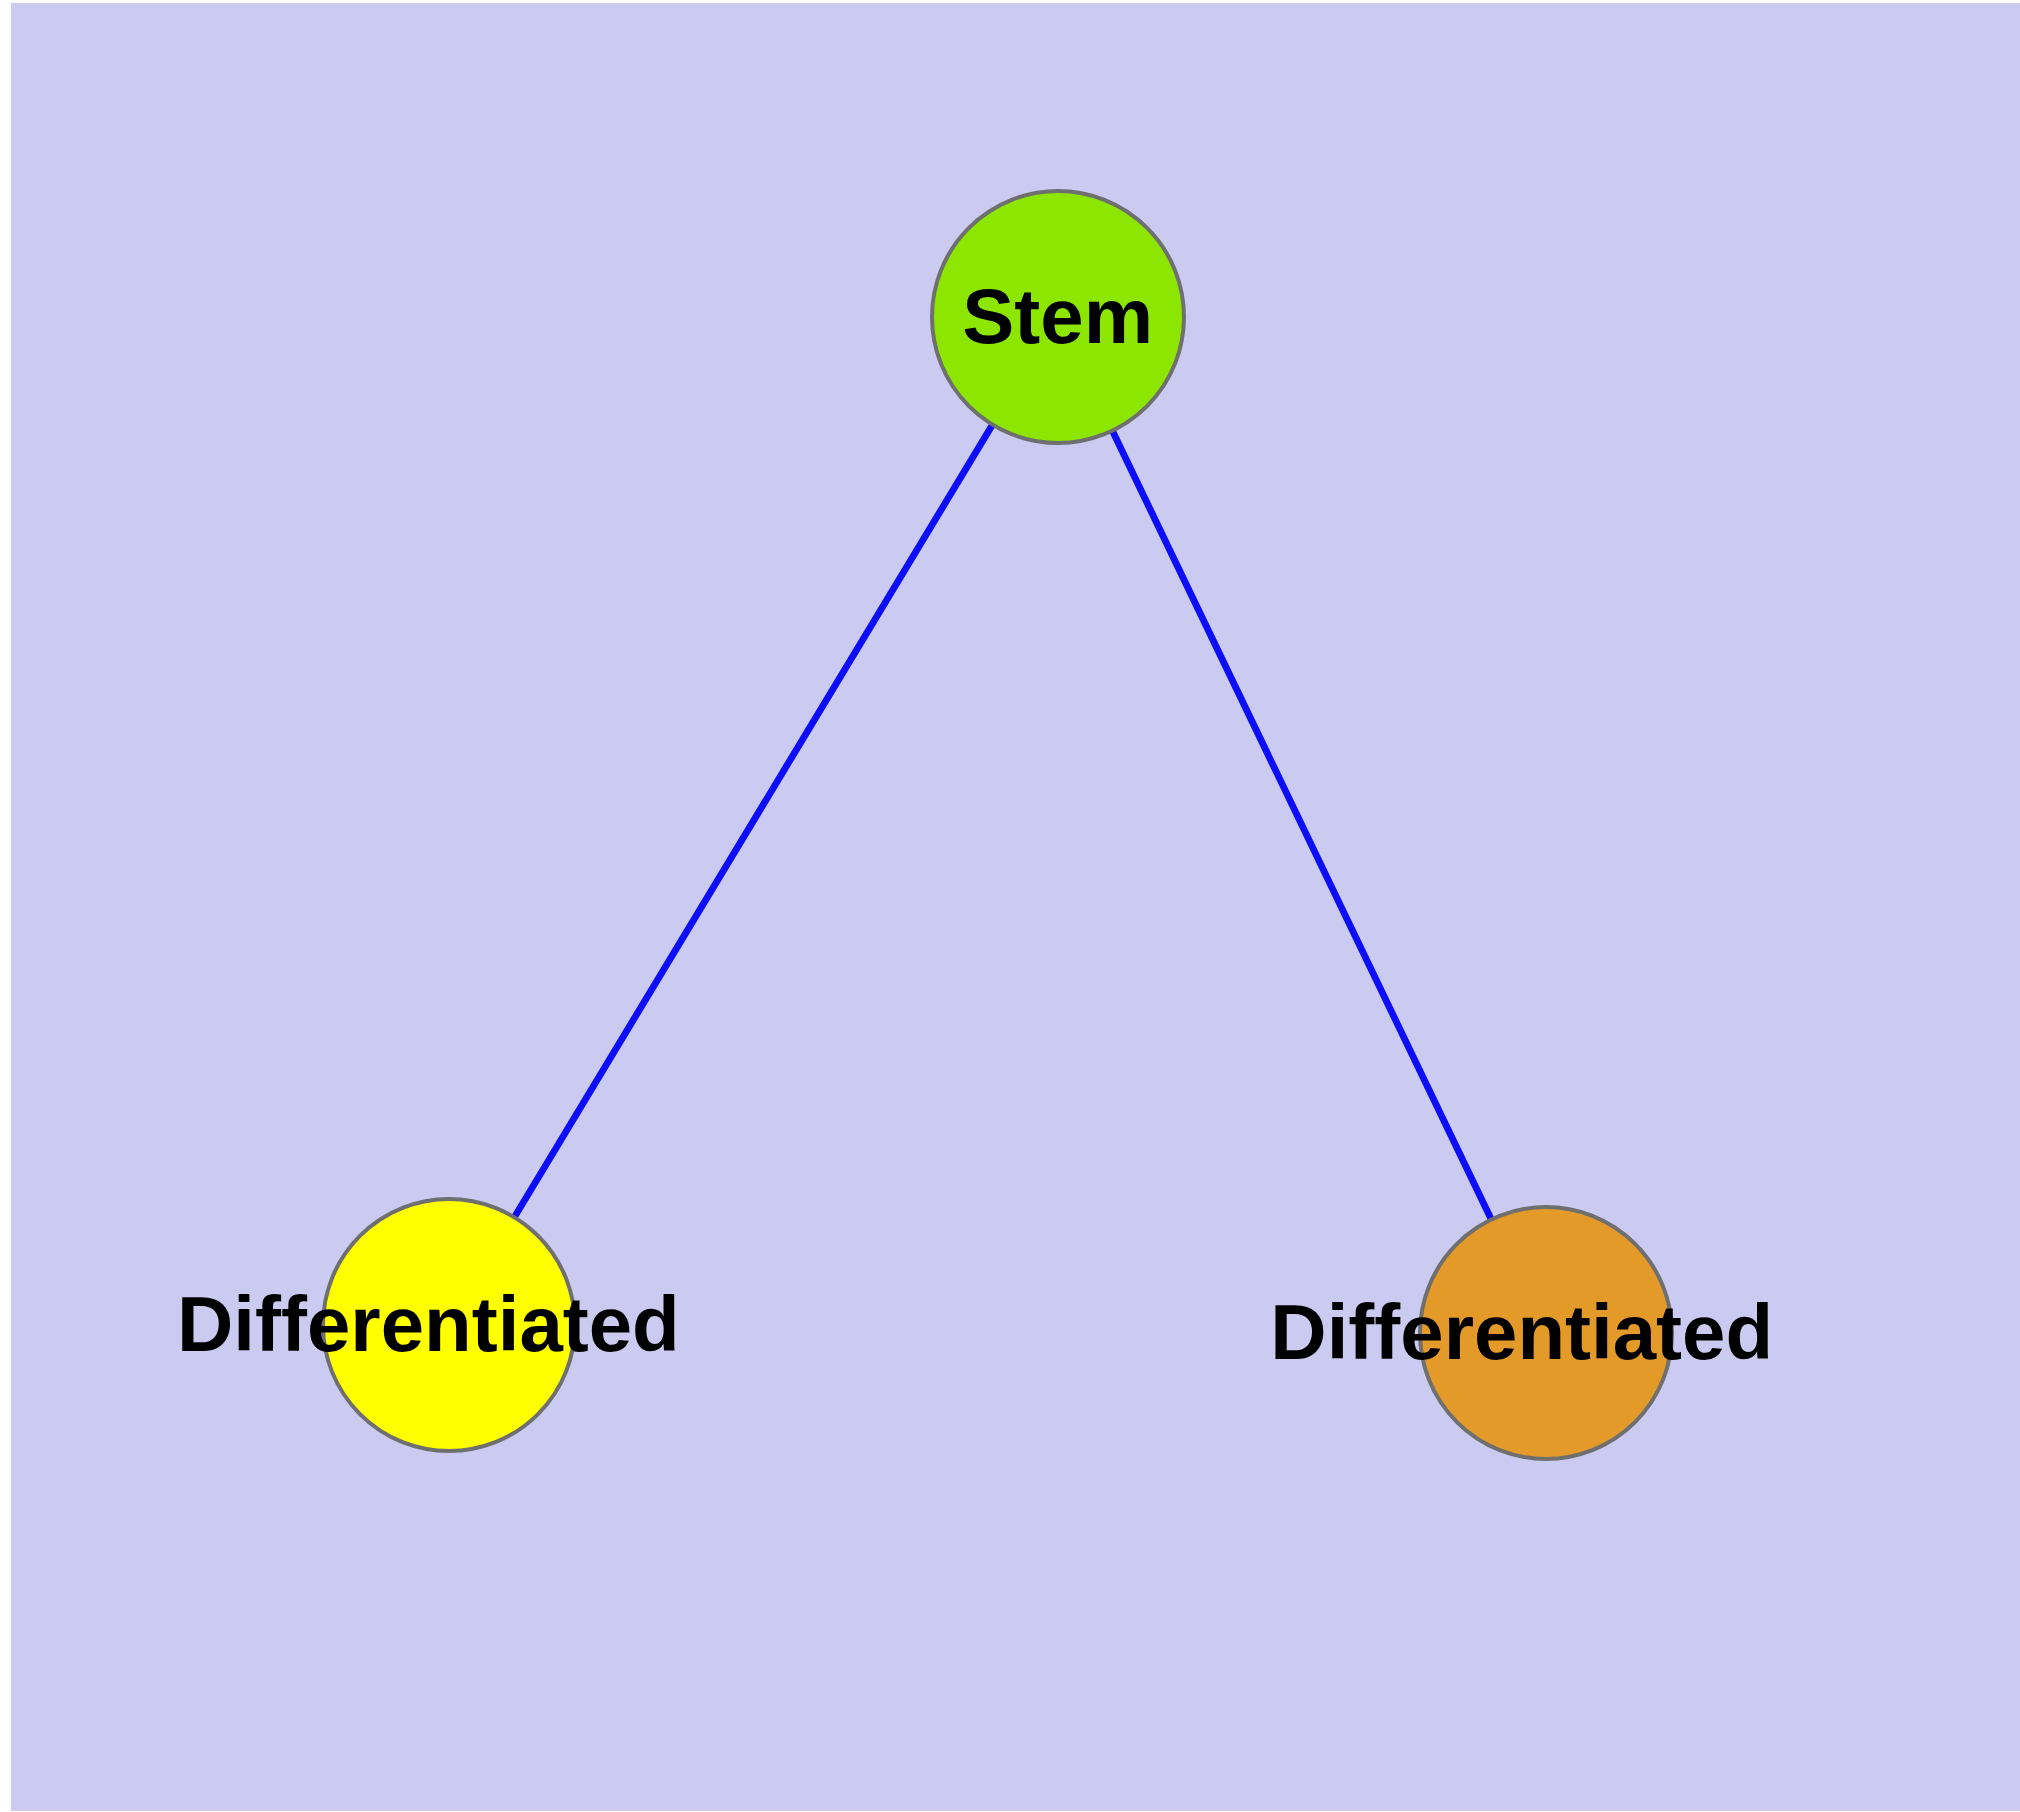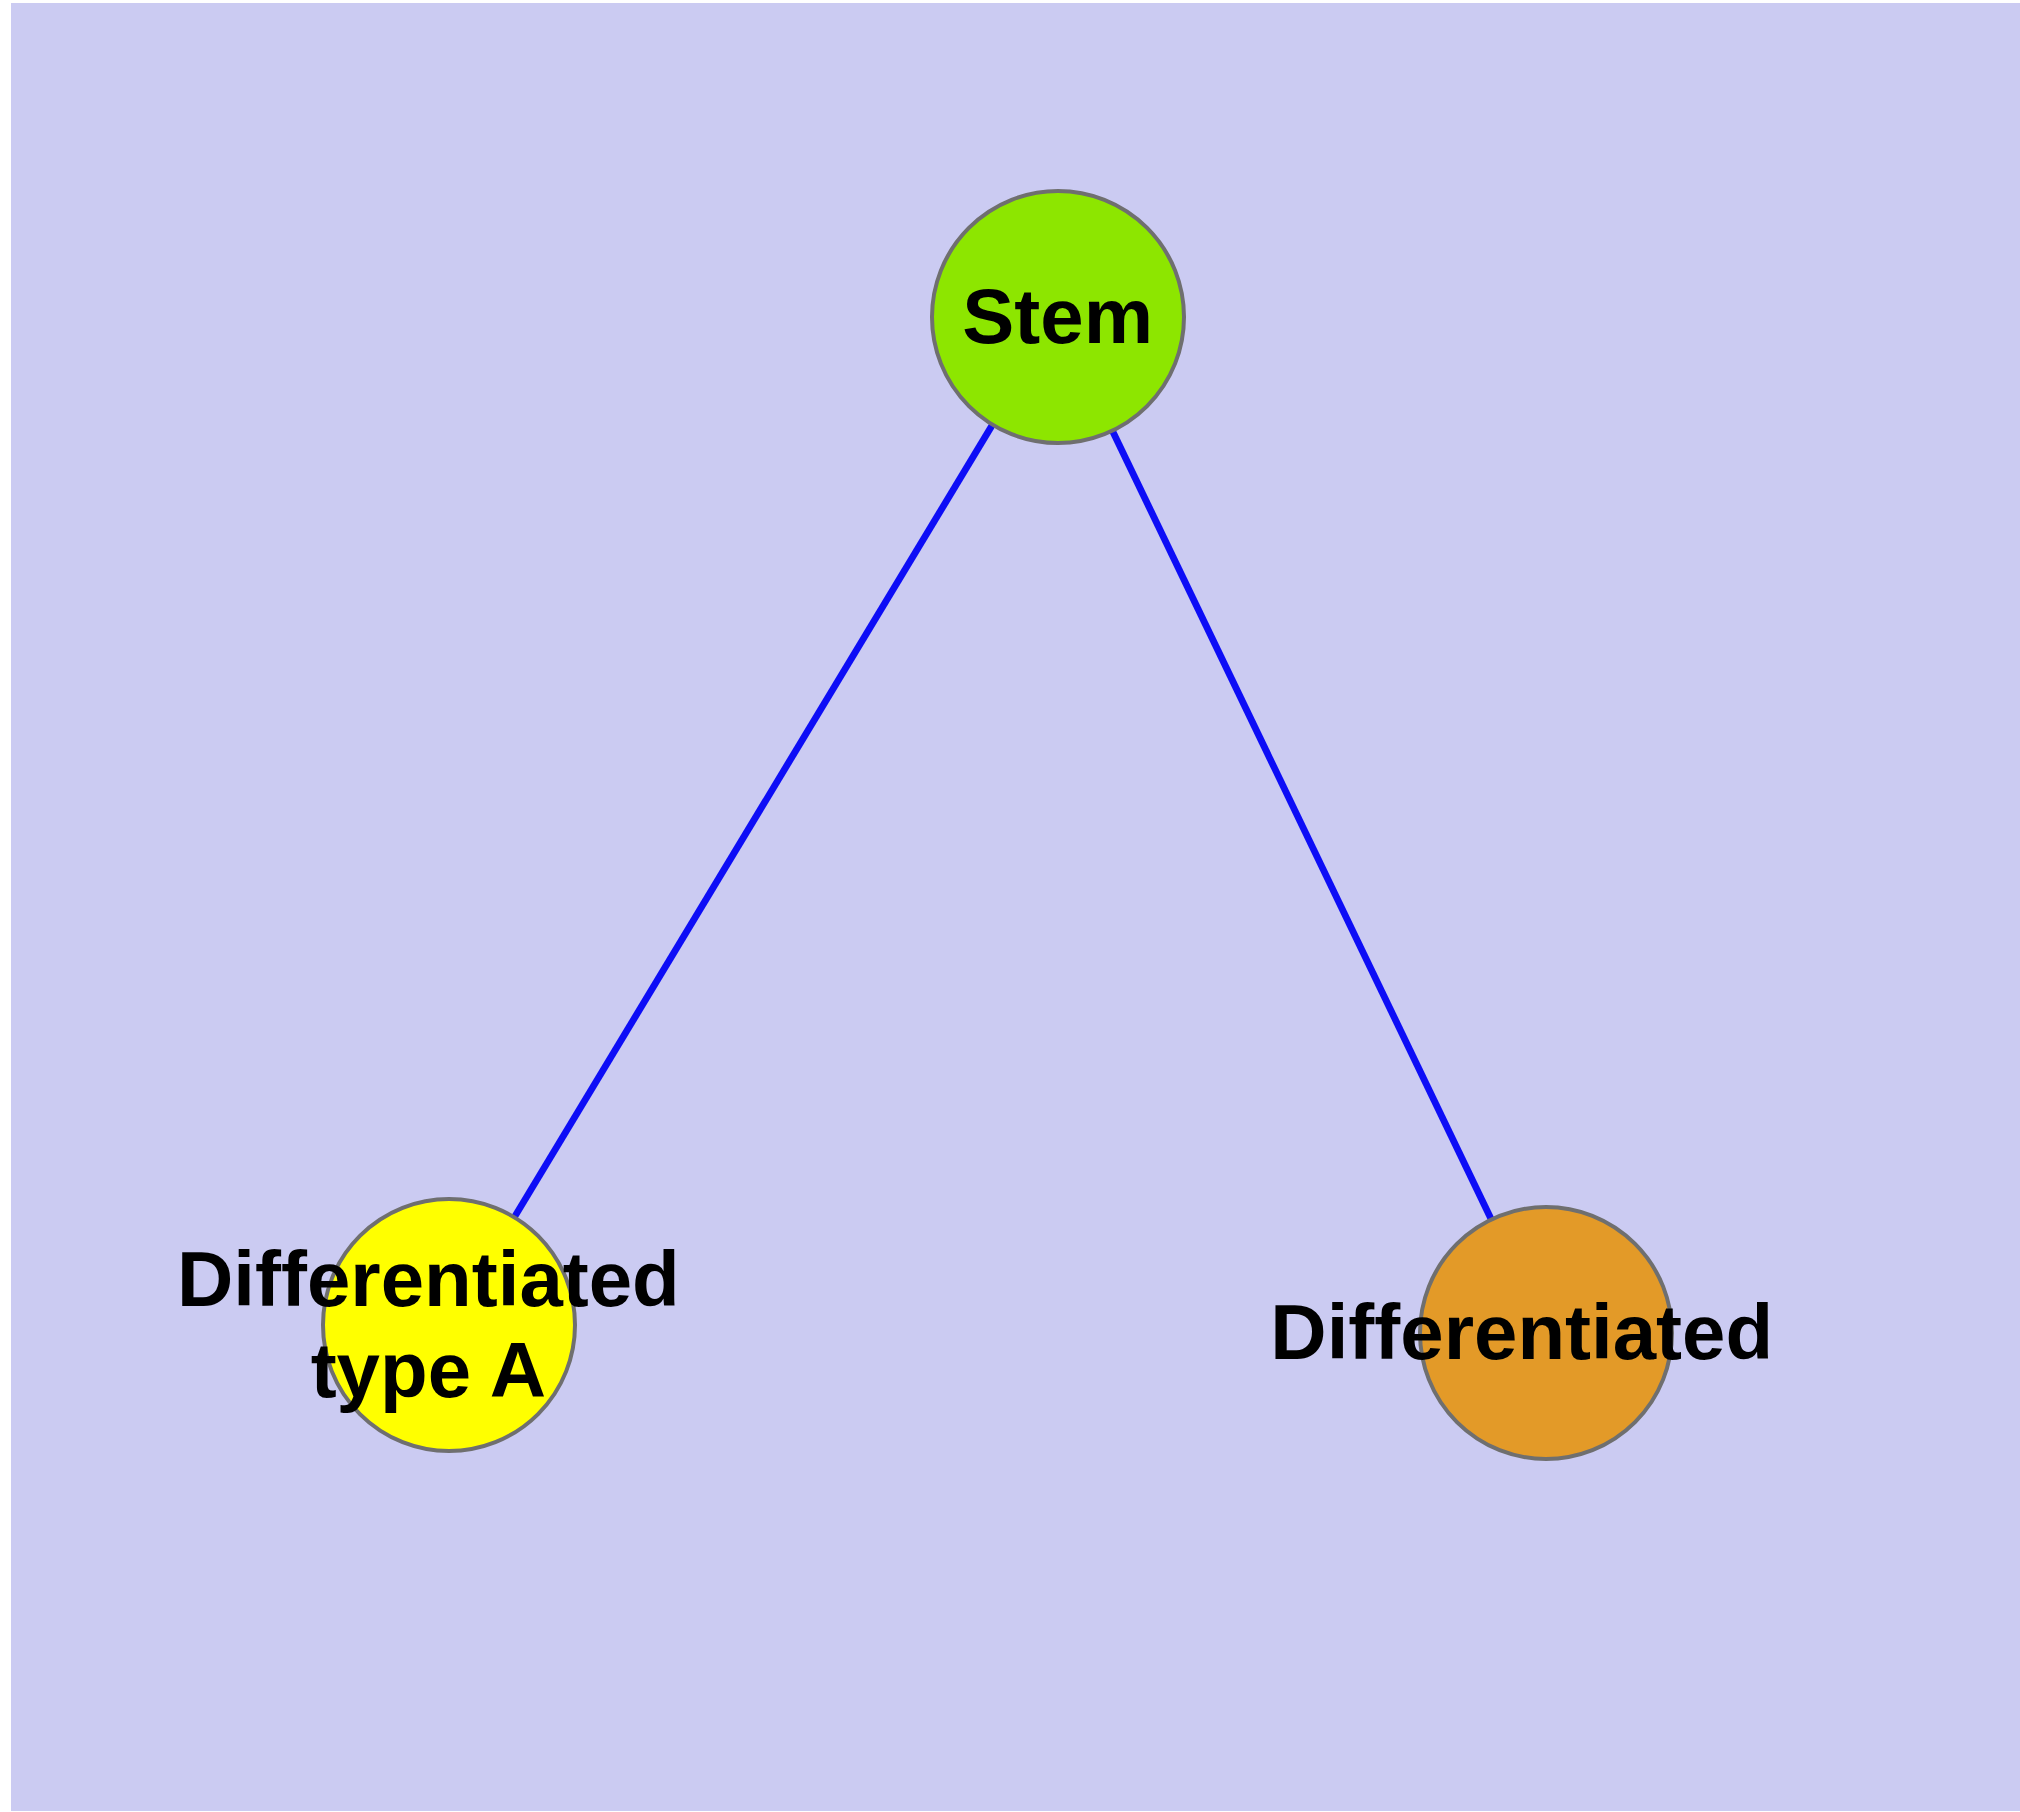--- a/index.html
+++ b/index.html
@@ -51,21 +51,20 @@
 
   <div class="node" style="left: 919px; top: 186px; width: 256px; height: 256px; background: rgb(141, 230, 0); border-width: 4.2px; border-color: rgb(111, 111, 111);">
     <div class="label" style="color: rgb(0, 0, 0); transform: translateX(0px);">
       <span>Stem</span>
     </div>
   </div>
 
   <div class="node" style="left: 310px; top: 1194px; width: 256px; height: 256px; background: rgb(255, 255, 0); border-width: 4.2px; border-color: rgb(111, 111, 111);">
     <div class="label" style="color: rgb(0, 0, 0); transform: translateX(-20.3px);">
       <span>Differentiated</span>
-      <span>type A</span>
     </div>
   </div>
 
   <div class="node" style="left: 1407px; top: 1202px; width: 256px; height: 256px; background: rgb(227, 154, 40); border-width: 4.2px; border-color: rgb(111, 111, 111);">
     <div class="label" style="color: rgb(0, 0, 0); transform: translateX(-24px);">
       <span>Differentiated</span>
     </div>
   </div>
 </div>
 

